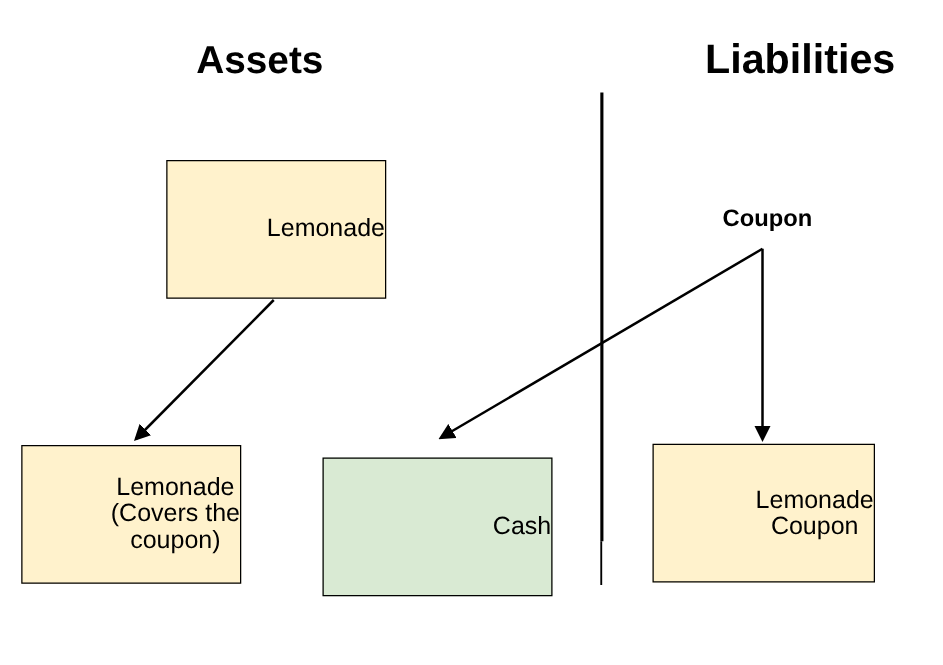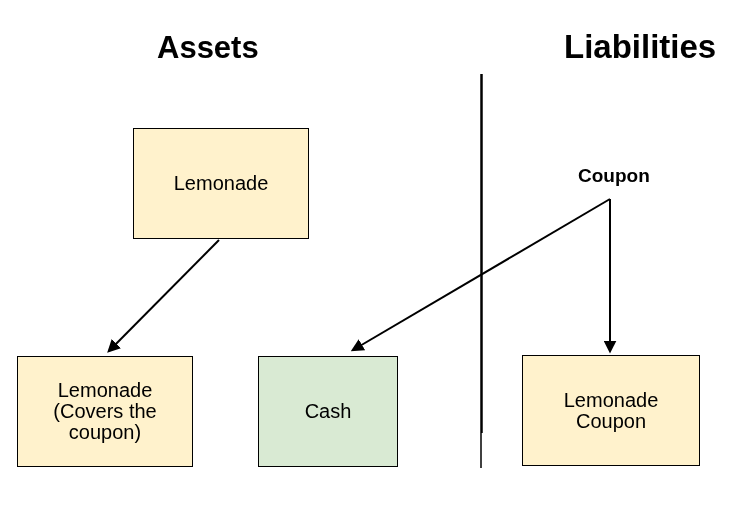--- a/index.html
+++ b/index.html
@@ -43,32 +43,32 @@
     left: 578px;
     top: 166px;
     font-size: 19px;
   }
   .box {
     position: absolute;
     border: 1px solid #000000;
     box-sizing: border-box;
     display: flex;
     align-items: center;
-    justify-content: center;
+    justify-content: flex-end;
     text-align: center;
   }
   .box-label {
     font-size: 20px;
     line-height: 21px;
     color: #000000;
     white-space: pre-line;
   }
   .box.lemonade        { left: 133px; top: 128px; width: 176px; height: 111px; }
   .box.lemonade-covers { left: 17px;  top: 356px; width: 176px; height: 111px; }
-  .box.cash            { left: 258px; top: 356px; width: 140px; height: 111px; }
+  .box.cash            { left: 258px; top: 366px; width: 184px; height: 111px; }
   .box.lemonade-coupon { left: 522px; top: 355px; width: 178px; height: 111px; }
   svg.overlay {
     position: absolute;
     left: 0;
     top: 0;
     width: 754px;
     height: 532px;
     pointer-events: none;
   }
 </style>

